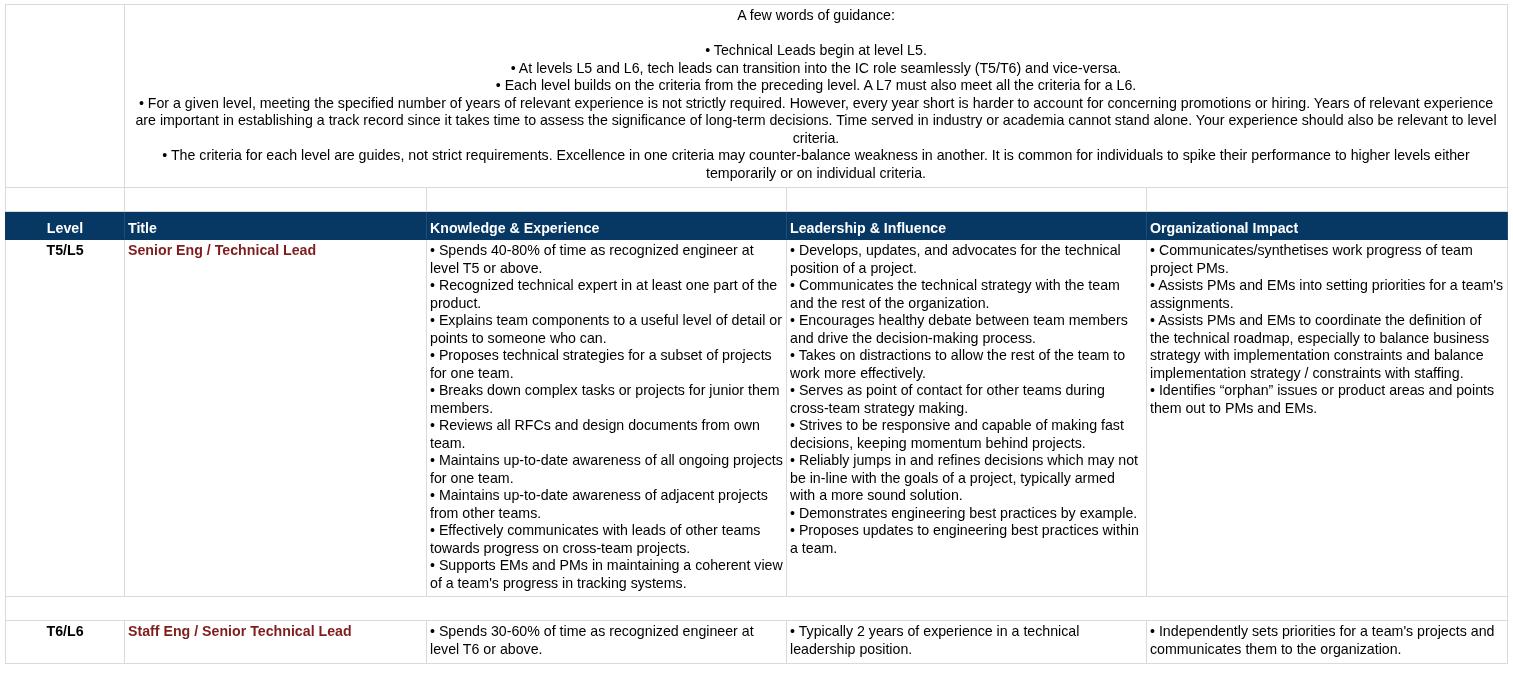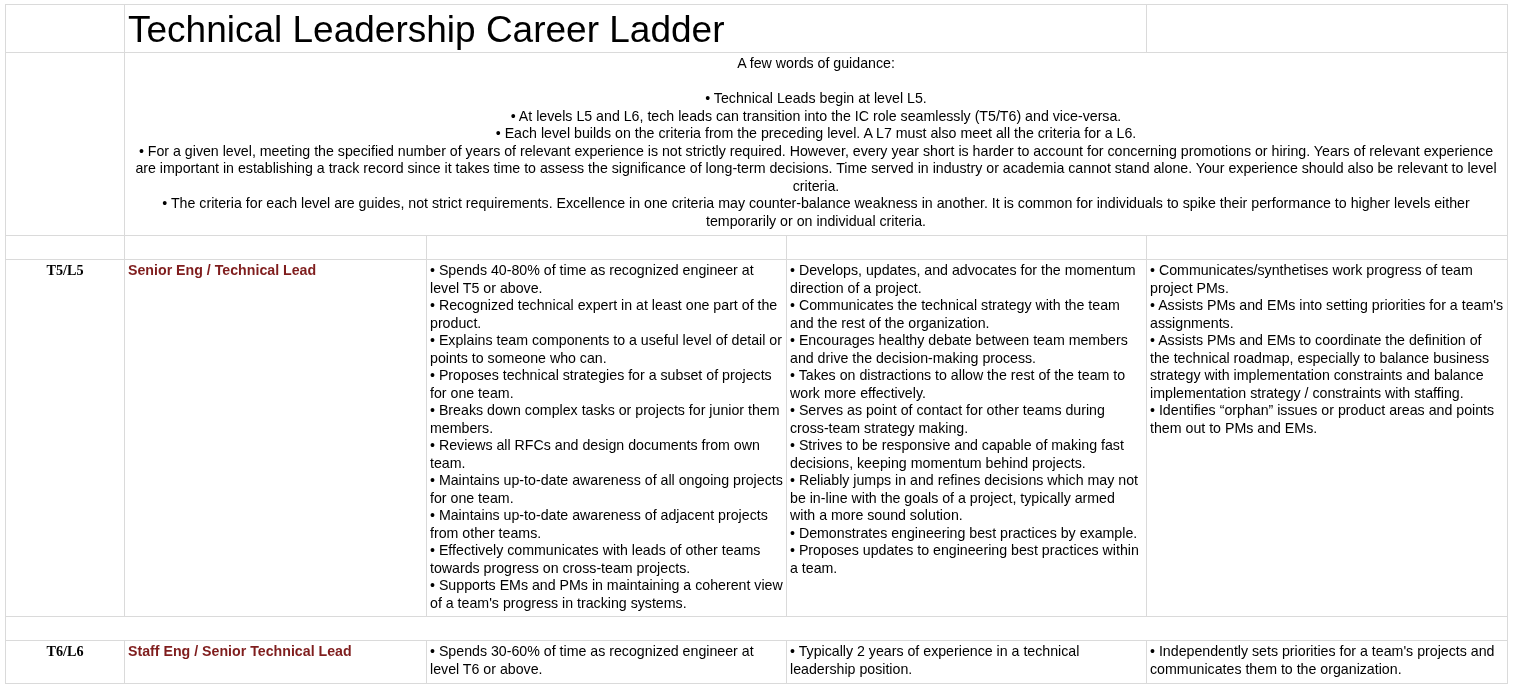--- a/index.html
+++ b/index.html
@@ -39,81 +39,81 @@
     background: #073763; color: #ffffff; font-weight: bold;
     height: 25px; vertical-align: bottom; border-color: #073763;
     border-right-color: #1f4c77;
     padding-bottom: 2px;
   }
   tr.r-header td.lvl { text-align: center; }
 
   tr.r-level td { padding-top: 2px; }
   tr.r-level.t5 td { height: 354px; }
   tr.r-level.t6 td { height: 40px; }
-  td.lvl-cell { text-align: center; font-weight: bold; font-family: Liberation Serif, serif; }
+  td.lvl-cell { text-align: center; font-weight: bold; }
   td.title-cell { color: #7f1d1d; font-weight: bold; }
   .bullet { display: block; }
 
   tr.r-spacer td { height: 23px; }
 </style>
 </head>
 <body>
 
 <table class="sheet">
   <colgroup>
     <col class="c-level">
       <col class="c-title">
       <col class="c-know">
       <col class="c-lead">
       <col class="c-org">
   </colgroup>
   <tbody>
-      <tr class="r-title">
-    <td></td>
-    <td colspan="3">
-      <span class="doc-title">Technical Leadership Career Ladder</span>
-    </td>
-    <td></td>
-  </tr>
   <tr class="r-guide">
     <td></td>
     <td colspan="4">
       <span class="guide-line">A few words of guidance:</span>
       <span class="guide-gap"></span>
       <span class="guide-line">• Technical Leads begin at level L5.</span>
       <span class="guide-line">• At levels L5 and L6, tech leads can transition into the IC role seamlessly (T5/T6) and vice-versa.</span>
       <span class="guide-line">• Each level builds on the criteria from the preceding level. A L7 must also meet all the criteria for a L6.</span>
       <span class="guide-line">• For a given level, meeting the specified number of years of relevant experience is not strictly required. However, every year short is harder to account for concerning promotions or hiring. Years of relevant experience are important in establishing a track record since it takes time to assess the significance of long-term decisions. Time served in industry or academia cannot stand alone. Your experience should also be relevant to level criteria.</span>
       <span class="guide-line">• The criteria for each level are guides, not strict requirements. Excellence in one criteria may counter-balance weakness in another. It is common for individuals to spike their performance to higher levels either temporarily or on individual criteria.</span>
     </td>
   </tr>
   <tr class="r-empty">
     <td></td>
     <td></td>
     <td></td>
     <td></td>
     <td></td>
   </tr>
+  <tr class="r-header">
+    <td class="lvl">Level</td>
+    <td>Title</td>
+    <td>Knowledge &amp; Experience</td>
+    <td>Leadership &amp; Influence</td>
+    <td>Organizational Impact</td>
+  </tr>
   <tr class="r-level t5">
     <td class="lvl-cell">T5/L5</td>
     <td class="title-cell">Senior Eng / Technical Lead</td>
     <td>
       <span class="bullet">• Spends 40-80% of time as recognized engineer at level T5 or above.</span>
       <span class="bullet">• Recognized technical expert in at least one part of the product.</span>
       <span class="bullet">• Explains team components to a useful level of detail or points to someone who can.</span>
       <span class="bullet">• Proposes technical strategies for a subset of projects for one team.</span>
       <span class="bullet">• Breaks down complex tasks or projects for junior them members.</span>
       <span class="bullet">• Reviews all RFCs and design documents from own team.</span>
       <span class="bullet">• Maintains up-to-date awareness of all ongoing projects for one team.</span>
       <span class="bullet">• Maintains up-to-date awareness of adjacent projects from other teams.</span>
       <span class="bullet">• Effectively communicates with leads of other teams towards progress on cross-team projects.</span>
       <span class="bullet">• Supports EMs and PMs in maintaining a coherent view of a team's progress in tracking systems.</span>
     </td>
     <td>
-      <span class="bullet">• Develops, updates, and advocates for the momentum direction of a project.</span>
+      <span class="bullet">• Develops, updates, and advocates for the technical position of a project.</span>
       <span class="bullet">• Communicates the technical strategy with the team and the rest of the organization.</span>
       <span class="bullet">• Encourages healthy debate between team members and drive the decision-making process.</span>
       <span class="bullet">• Takes on distractions to allow the rest of the team to work more effectively.</span>
       <span class="bullet">• Serves as point of contact for other teams during cross-team strategy making.</span>
       <span class="bullet">• Strives to be responsive and capable of making fast decisions, keeping momentum behind projects.</span>
       <span class="bullet">• Reliably jumps in and refines decisions which may not be in-line with the goals of a project, typically armed with a more sound solution.</span>
       <span class="bullet">• Demonstrates engineering best practices by example.</span>
       <span class="bullet">• Proposes updates to engineering best practices within a team.</span>
     </td>
     <td>

